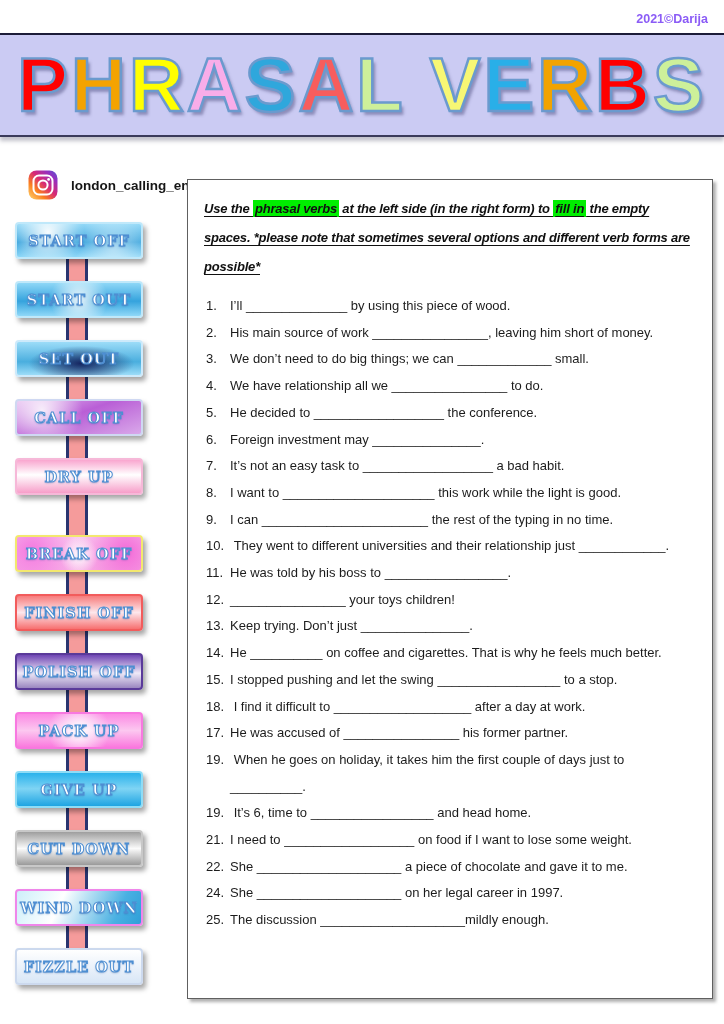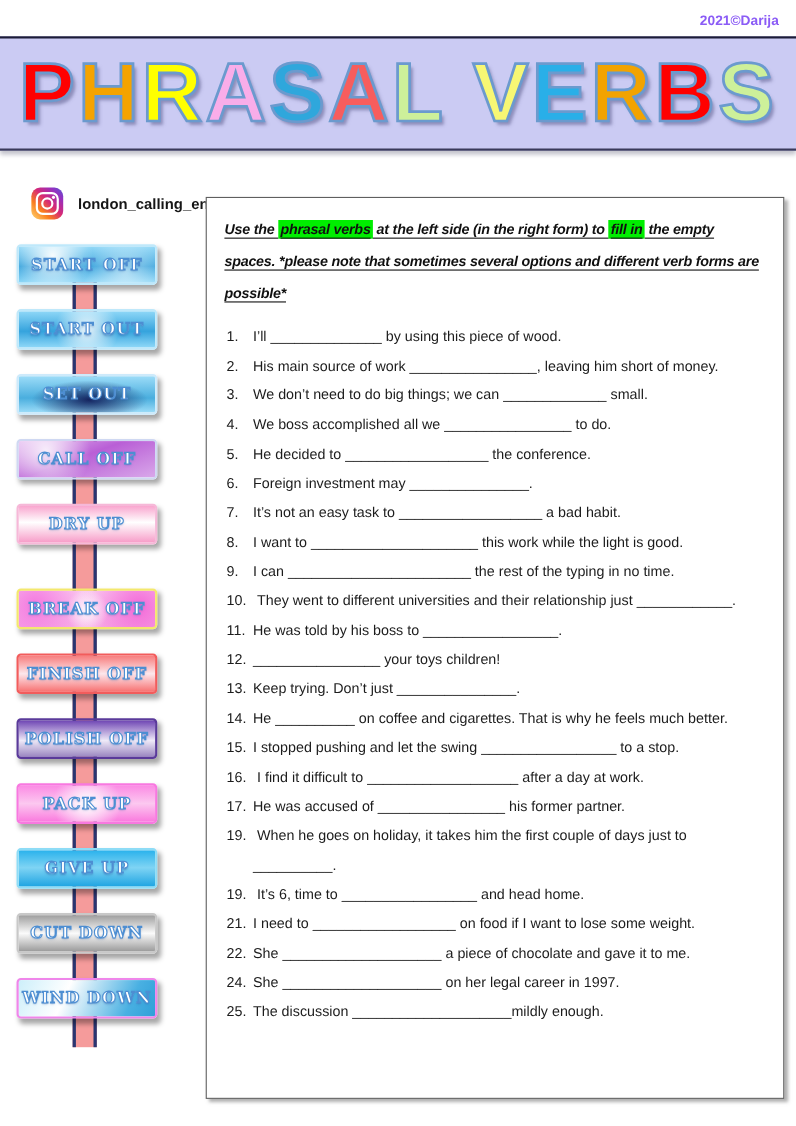--- a/index.html
+++ b/index.html
@@ -141,20 +141,21 @@
       <div class="btn t-blue-dark">SET OUT</div>
       <div class="btn t-violet">CALL OFF</div>
       <div class="btn t-pink-white">DRY UP</div>
       <div class="btn t-magenta">BREAK OFF</div>
       <div class="btn t-coral">FINISH OFF</div>
       <div class="btn t-purple">POLISH OFF</div>
       <div class="btn t-pink-magenta">PACK UP</div>
       <div class="btn t-bright-blue">GIVE UP</div>
       <div class="btn t-silver">CUT DOWN</div>
       <div class="btn t-wind-blue">WIND DOWN</div>
+      <div class="btn t-ice">FIZZLE OUT</div>
     </div>
 
   <div class="panel">
     <div class="instructions"><span>Use the </span><span class="hl" style="background: rgb(0, 238, 0);">phrasal verbs</span><span> at the left side (in the right form) to </span><span class="hl" style="background: rgb(0, 238, 0);">fill in</span><span> the empty
 spaces. *please note that sometimes several options and different verb forms are
 possible*</span></div>
     <div class="items">
         <div class="item">
           <span class="num">1.</span>
           <span class="txt">I’ll ______________ by using this piece of wood.</span>
@@ -162,21 +163,21 @@
         <div class="item">
           <span class="num">2.</span>
           <span class="txt">His main source of work ________________, leaving him short of money.</span>
         </div>
         <div class="item">
           <span class="num">3.</span>
           <span class="txt">We don’t need to do big things; we can _____________ small.</span>
         </div>
         <div class="item">
           <span class="num">4.</span>
-          <span class="txt">We boss accomplished all we ________________ to do.</span>
+          <span class="txt">We have relationship all we ________________ to do.</span>
         </div>
         <div class="item">
           <span class="num">5.</span>
           <span class="txt">He decided to __________________ the conference.</span>
         </div>
         <div class="item">
           <span class="num">6.</span>
           <span class="txt">Foreign investment may _______________.</span>
         </div>
         <div class="item">
@@ -209,21 +210,21 @@
         </div>
         <div class="item">
           <span class="num">14.</span>
           <span class="txt">He __________ on coffee and cigarettes. That is why he feels much better.</span>
         </div>
         <div class="item">
           <span class="num">15.</span>
           <span class="txt">I stopped pushing and let the swing _________________ to a stop.</span>
         </div>
         <div class="item">
-          <span class="num">16.</span>
+          <span class="num">18.</span>
           <span class="txt"> I find it difficult to ___________________ after a day at work.</span>
         </div>
         <div class="item">
           <span class="num">17.</span>
           <span class="txt">He was accused of ________________ his former partner.</span>
         </div>
         <div class="item">
           <span class="num">19.</span>
           <span class="txt"> When he goes on holiday, it takes him the first couple of days just to
 __________.</span>

